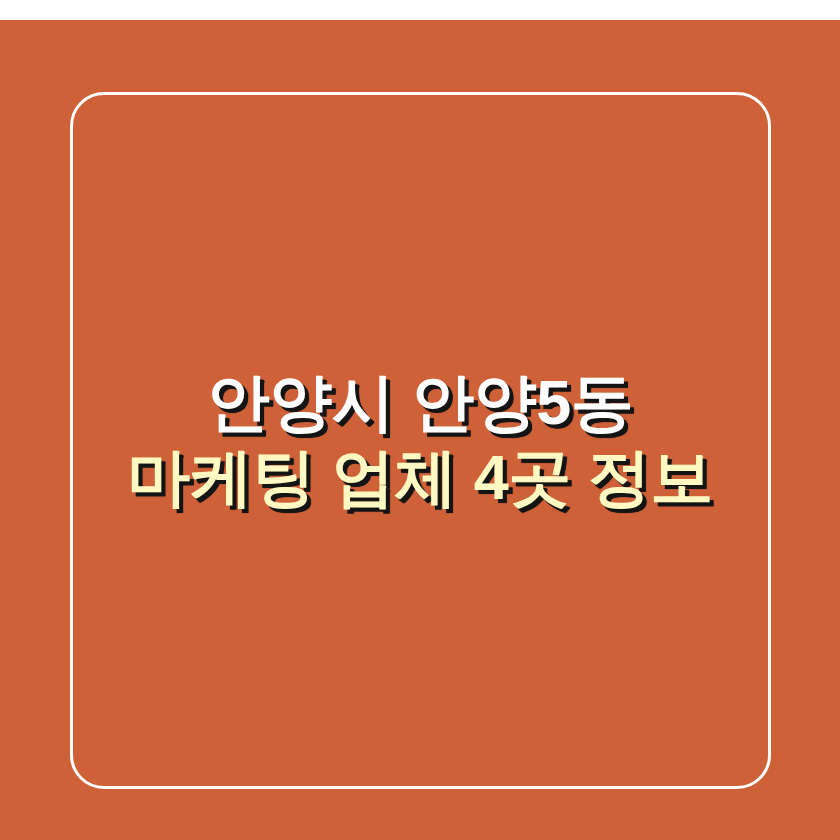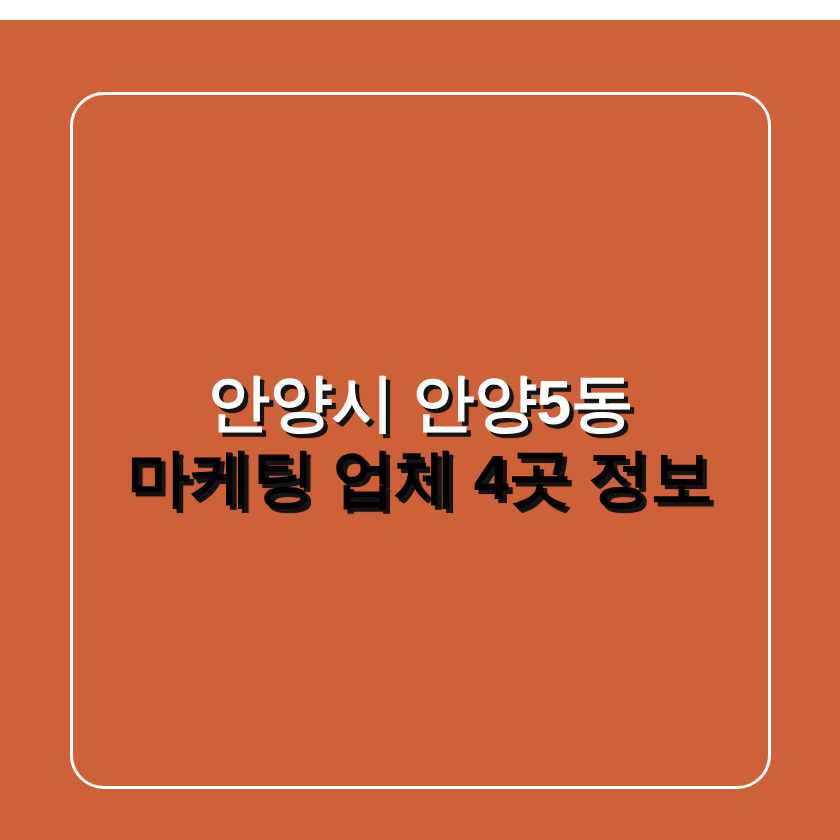--- a/index.html
+++ b/index.html
@@ -65,16 +65,16 @@
 </style>
 </head>
 <body>
 
 <div class="card" style="background: rgb(207, 97, 56); width: 840px; height: 840px; margin-top: 20px;">
 
   <div class="frame-border" style="border-color: rgb(255, 255, 255); border-width: 3px; border-radius: 34px;"></div>
 
   <div class="headline">
     <span class="headline-line" style="color: rgb(255, 255, 255); font-size: 63px; text-shadow: rgb(20, 20, 20) 4px 4px 0px, rgb(20, 20, 20) 4px 4px 1px;">안양시 안양5동</span>
-    <span class="headline-line" style="color: #000000; font-size: 63px; text-shadow: rgb(20, 20, 20) 4px 4px 0px, rgb(20, 20, 20) 4px 4px 1px;">마케팅 업체 4곳 정보</span>
+    <span class="headline-line" style="color: #fef9c3; font-size: 63px; text-shadow: rgb(20, 20, 20) 4px 4px 0px, rgb(20, 20, 20) 4px 4px 1px;">마케팅 업체 4곳 정보</span>
   </div>
 
 </div>
 
 </body></html>

